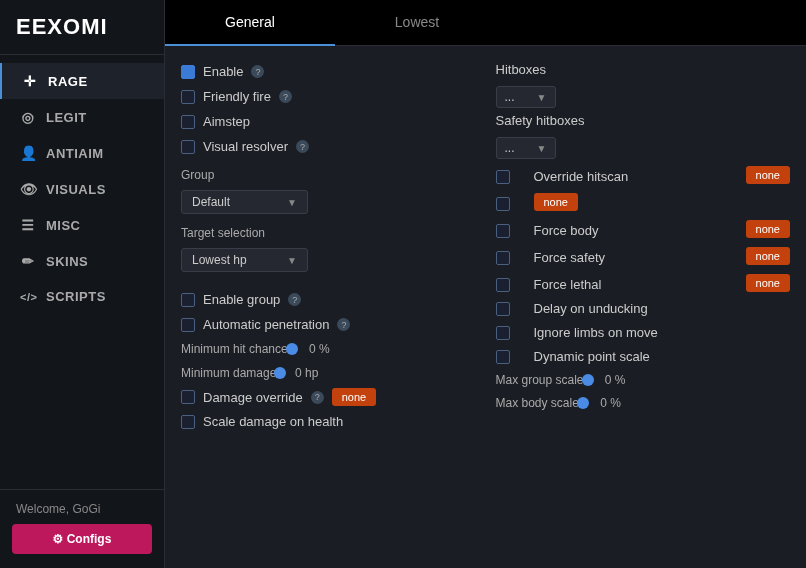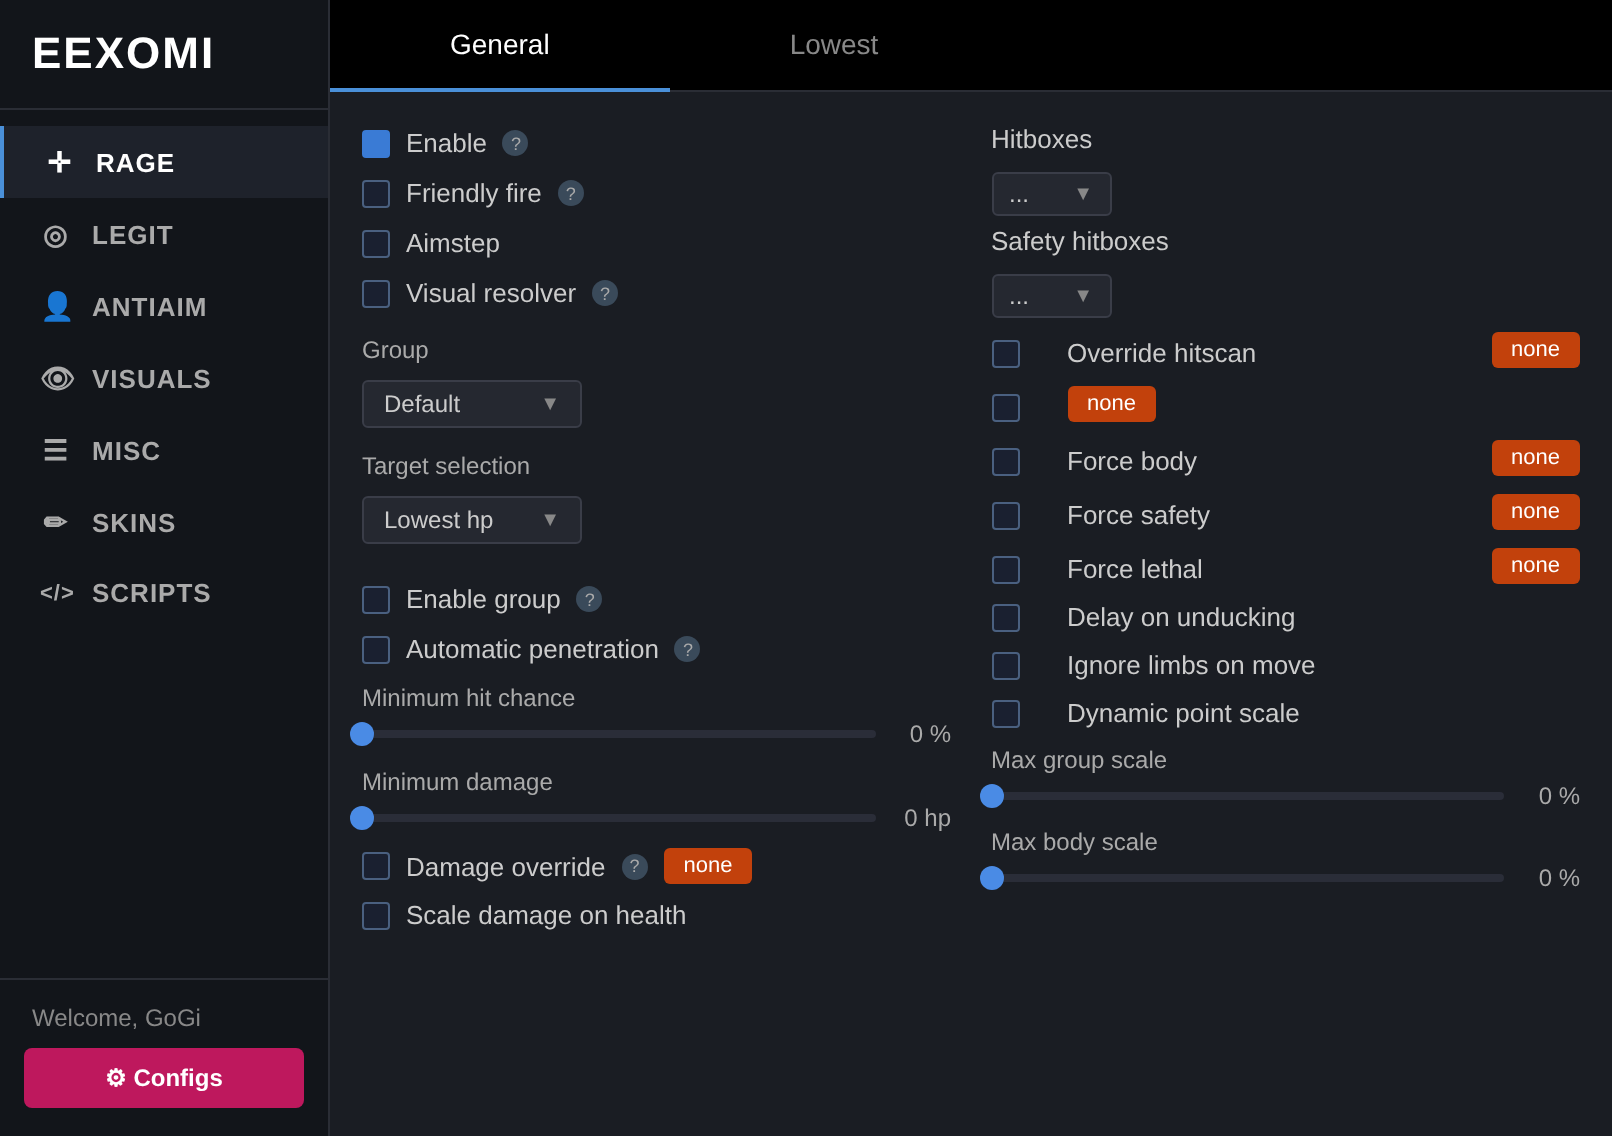--- a/index.html
+++ b/index.html
@@ -185,21 +185,21 @@
       display: inline-flex;
       align-items: center;
       gap: 6px;
       background: #252830;
       border: 1px solid #3a3d48;
       border-radius: 3px;
       padding: 4px 10px;
       cursor: pointer;
       font-size: 12px;
       color: #ccc;
-      width: 110px;
+      width: 127px;
     }
     .dropdown .arrow { font-size: 10px; color: #888; margin-left: auto; }
 
     .dropdown-small {
       display: inline-flex;
       align-items: center;
       gap: 4px;
       background: #252830;
       border: 1px solid #3a3d48;
       border-radius: 3px;
@@ -207,21 +207,21 @@
       cursor: pointer;
       font-size: 12px;
       color: #ccc;
       width: 60px;
     }
     .dropdown-small .arrow { font-size: 10px; color: #888; margin-left: auto; }
 
     
     .slider-row {
       display: flex;
-      flex-direction: column;
+      flex-direction: row;
       gap: 4px;
       margin: 2px 0;
     }
     .slider-label {
       color: #aaa;
       font-size: 12px;
     }
     .slider-track-row {
       display: flex;
       align-items: center;

